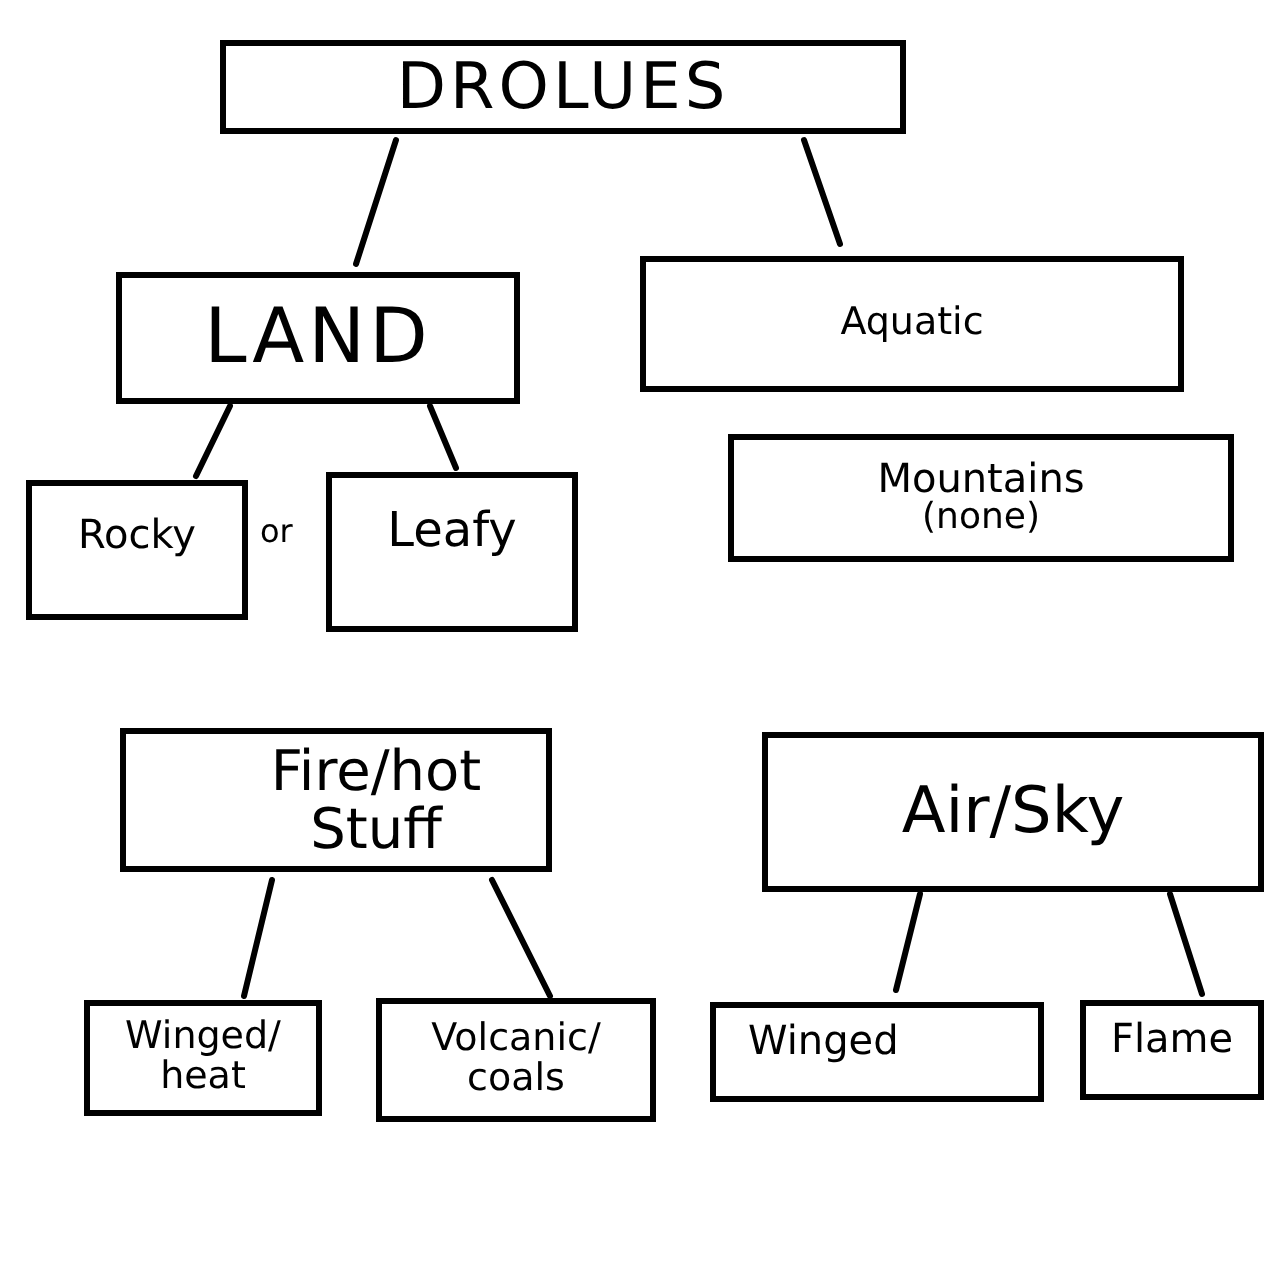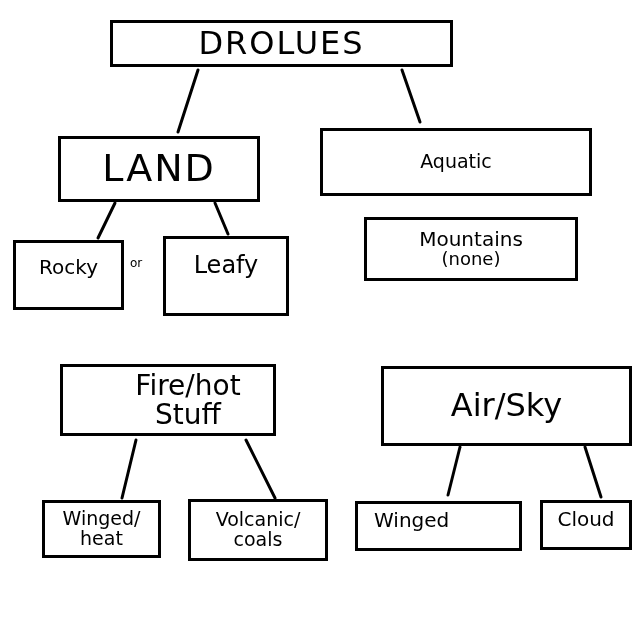--- a/index.html
+++ b/index.html
@@ -35,31 +35,31 @@
 </div>
 
 <div class="box" style="left:58px; top:136px; width:202px; height:66px; font-size:38px; letter-spacing:2px;">
   <span class="lbl">LAND</span>
 </div>
 
 <div class="box" style="left:13px; top:240px; width:111px; height:70px; font-size:20px; justify-content:flex-start; padding-top:14px;">
   <span class="lbl">Rocky</span>
 </div>
 
-<span class="free" style="left:130px; top:256px; font-size:12px;">or</span>
+<span class="free" style="left:130px; top:256px; font-size:16px;">or</span>
 
 <div class="box" style="left:163px; top:236px; width:126px; height:80px; font-size:24px; justify-content:flex-start; padding-top:14px;">
   <span class="lbl">Leafy</span>
 </div>
 
 <div class="box" style="left:320px; top:128px; width:272px; height:68px; font-size:19px;">
   <span class="lbl">Aquatic</span>
 </div>
 
-<div class="box" style="left:364px; top:217px; width:214px; height:64px; font-size:20px;">
+<div class="box" style="left:364px; top:217px; width:253px; height:64px; font-size:20px;">
   <span class="lbl">Mountains</span>
   <span class="lbl" style="font-size:18px;">(none)</span>
 </div>
 
 <div class="box" style="left:60px; top:364px; width:216px; height:72px; font-size:28px; padding-left:40px;">
   <span class="lbl">Fire/hot Stuff</span>
 </div>
 
 <div class="box" style="left:42px; top:500px; width:119px; height:58px; font-size:19px;">
   <span class="lbl">Winged/</span>
@@ -73,14 +73,14 @@
 
 <div class="box" style="left:381px; top:366px; width:251px; height:80px; font-size:32px;">
   <span class="lbl">Air/Sky</span>
 </div>
 
 <div class="box" style="left:355px; top:501px; width:167px; height:50px; font-size:20px; align-items:flex-start; padding-left:16px; justify-content:flex-start; padding-top:6px;">
   <span class="lbl">Winged</span>
 </div>
 
 <div class="box" style="left:540px; top:500px; width:92px; height:50px; font-size:20px; justify-content:flex-start; padding-top:6px;">
-  <span class="lbl">Cloud</span>
+  <span class="lbl">Flame</span>
 </div>
 
 </body></html>

